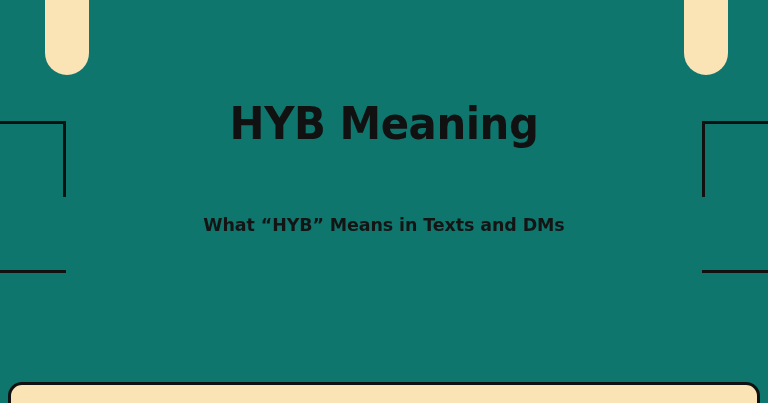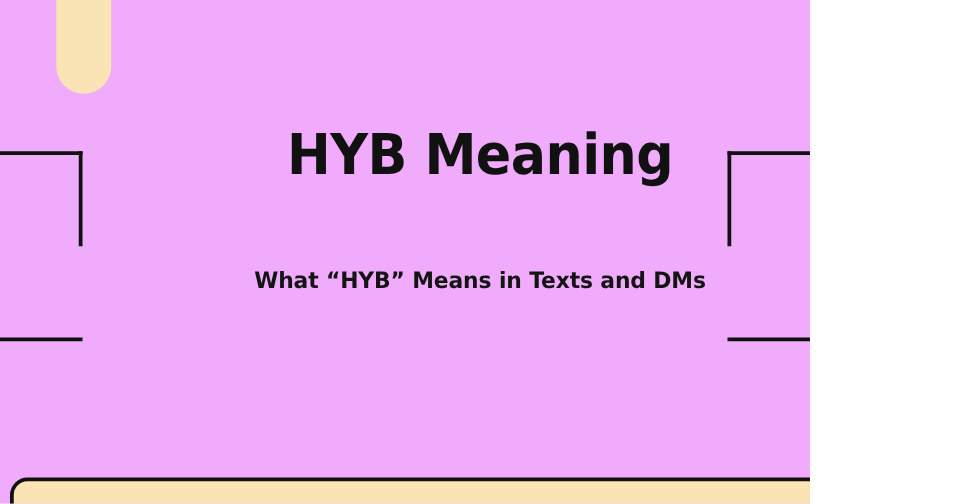--- a/index.html
+++ b/index.html
@@ -8,23 +8,23 @@
   html, body {
     width: 768px;
     height: 403px;
     background: #ffffff;
     font-family: "Liberation Sans", sans-serif;
     overflow: hidden;
   }
 
   #infographic {
     position: relative;
-    width: 648px;
+    width: 768px;
     height: 403px;
-    background: #f0abfc;
+    background: #0f766e;
     overflow: hidden;
   }
 
   
   .pill {
     position: absolute;
     top: -30px;
     width: 44px;
     height: 105px;
     background: #fae3b5;

